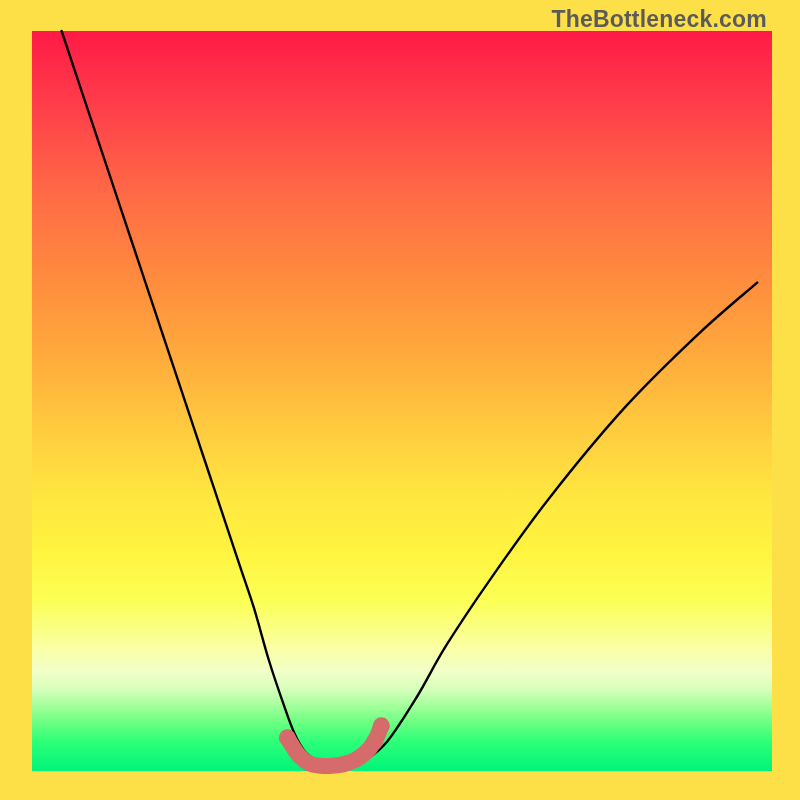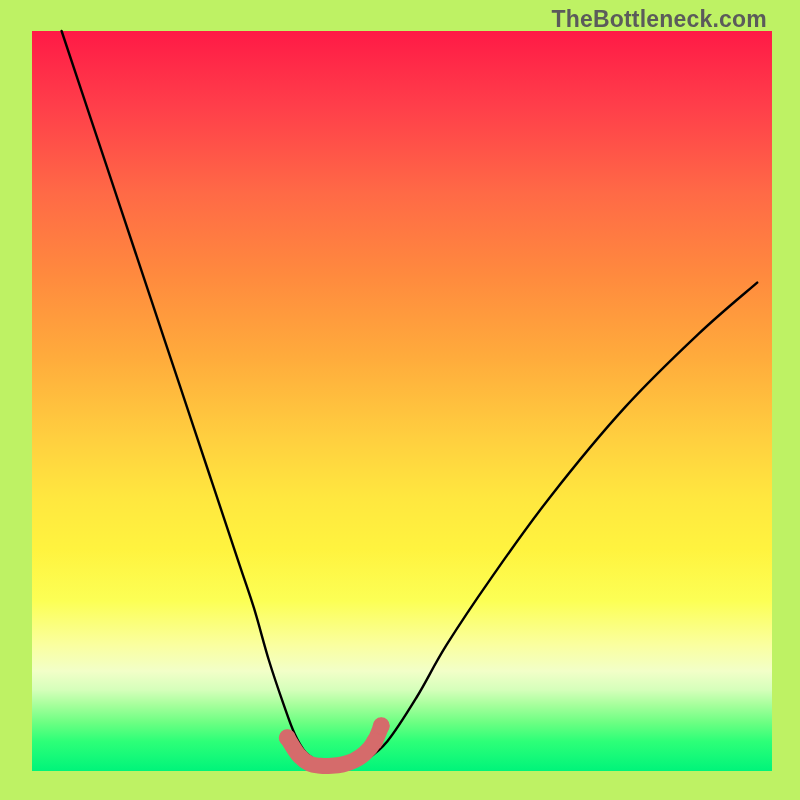--- a/index.html
+++ b/index.html
@@ -8,21 +8,21 @@
     width: 800px;
     height: 800px;
     overflow: hidden;
     background: #000;
     font-family: Arial, Helvetica, sans-serif;
   }
   .stage {
     position: relative;
     width: 800px;
     height: 800px;
-    background: #bef264;
+    background: #fde047;
   }
   .plot-area {
     position: absolute;
     background: linear-gradient(to bottom,
       #ff1a46 0%,
       #ff3e4a 10%,
       #ff6a46 22%,
       #ff8a3e 33%,
       #ffab3c 44%,
       #ffcf3f 55%,

